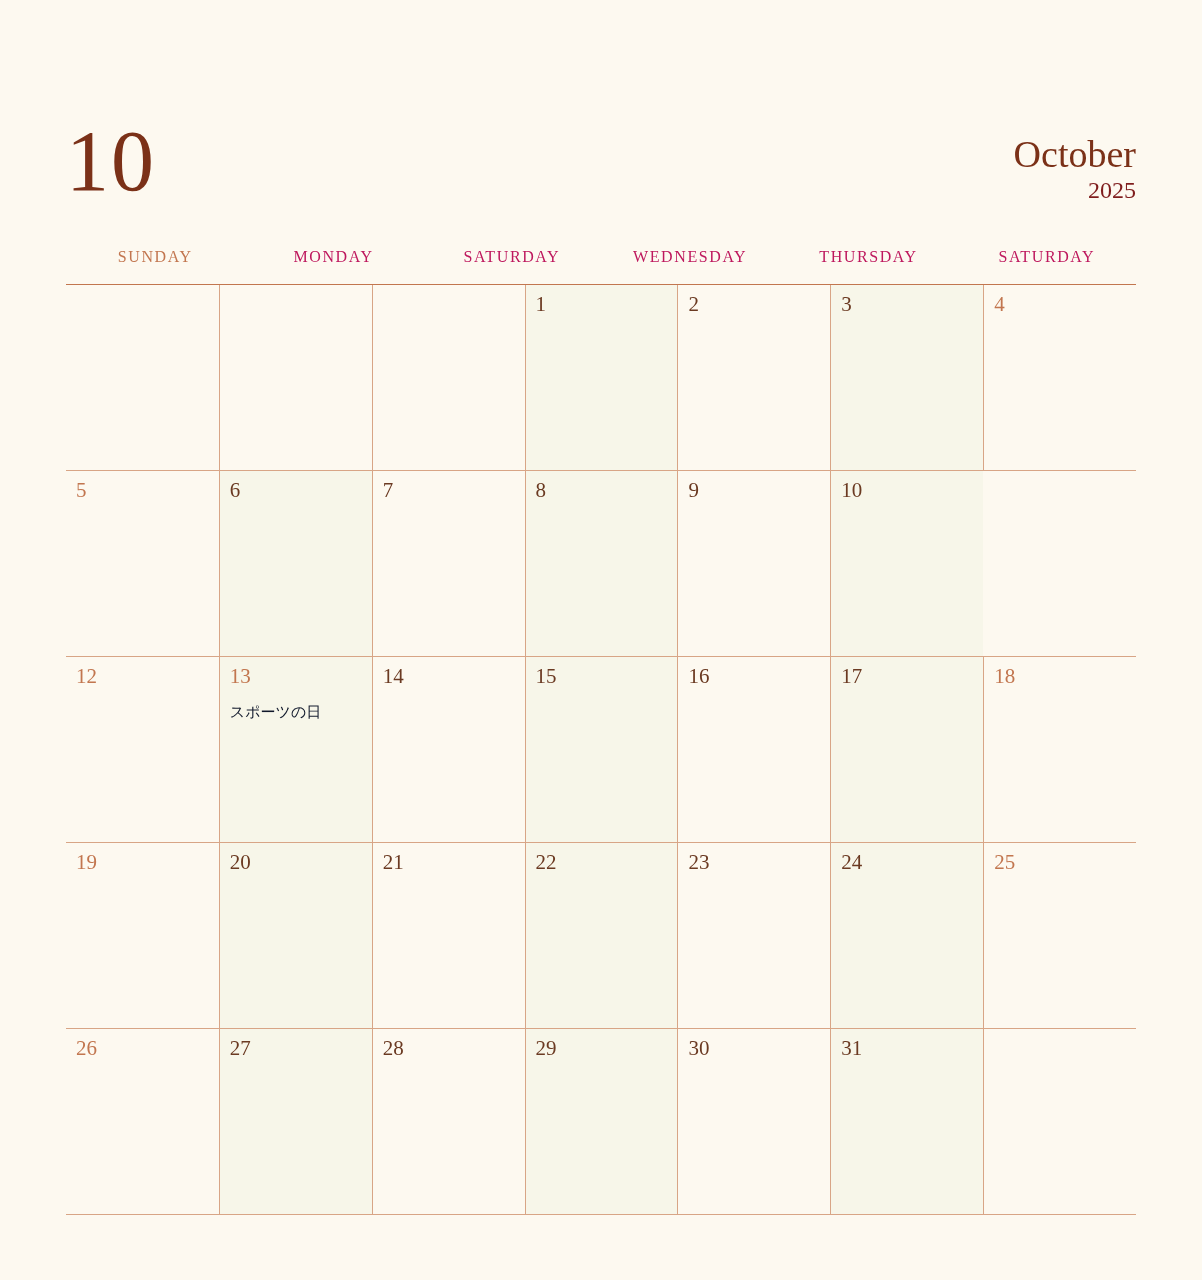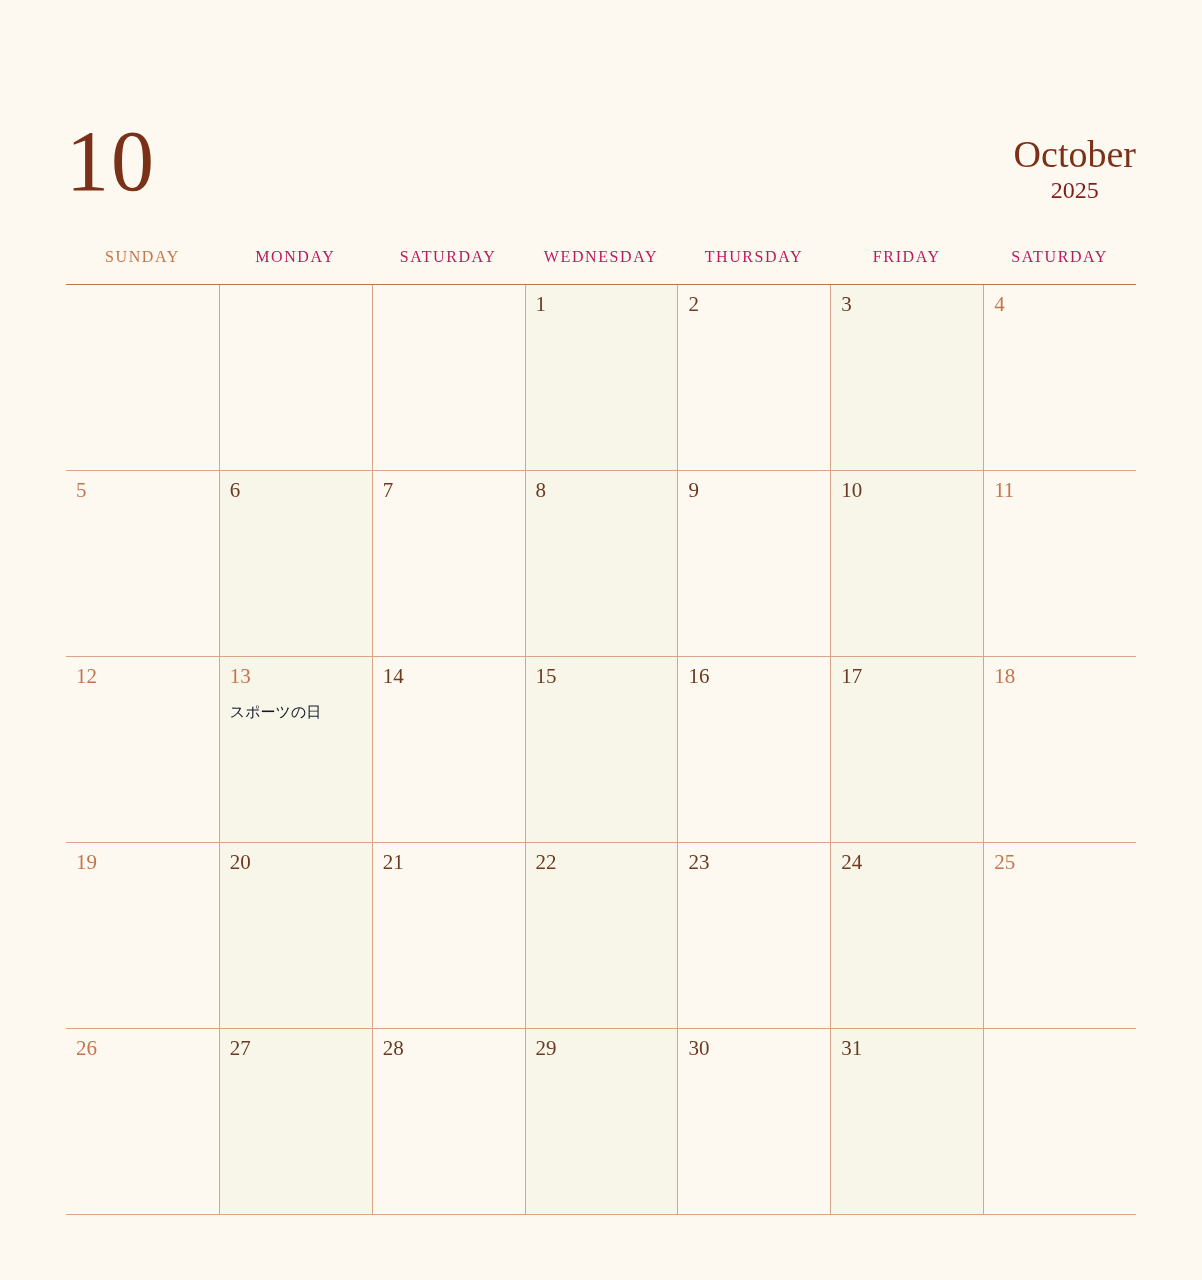--- a/index.html
+++ b/index.html
@@ -38,21 +38,21 @@
     font-size: 86px;
     line-height: 86px;
     color: #7b3118;
     letter-spacing: 2px;
     font-weight: 400;
   }
   .month-block {
     position: absolute;
     right: 0;
     top: 16px;
-    text-align: center;
+    text-align: right;
   }
   .month-name {
     font-family: "Liberation Serif", serif;
     font-size: 38px;
     line-height: 40px;
     color: #7b3118;
     font-weight: 400;
   }
   .year {
     font-family: "Liberation Serif", serif;
@@ -64,21 +64,21 @@
   }
   
   .calendar {
     position: absolute;
     left: 66px;
     top: 240px;
     width: 1070px;
   }
   .weekdays {
     display: grid;
-    grid-template-columns: repeat(7, 1fr);
+    grid-template-columns: repeat(6, 1fr);
     height: 44px;
     border-bottom: 1px solid #c2764f;
   }
   .weekday {
     font-family: "Liberation Serif", serif;
     font-size: 16px;
     letter-spacing: 1.6px;
     color: #be185d;
     text-align: center;
     padding-top: 8px;
@@ -145,21 +145,20 @@
     </div>
   </div>
 
   <div class="calendar">
     <div class="weekdays">
         <div class="weekday sun">SUNDAY</div>
         <div class="weekday">MONDAY</div>
         <div class="weekday">SATURDAY</div>
         <div class="weekday">WEDNESDAY</div>
         <div class="weekday">THURSDAY</div>
-        <div class="weekday">FRIDAY</div>
         <div class="weekday">SATURDAY</div>
       </div>
     <div class="weeks">
         <div class="week">
           <div class="day first-col empty"></div>
           <div class="day shaded empty"></div>
           <div class="day empty"></div>
           <div class="day shaded">
             <div class="daynum">1</div>
           </div>
@@ -185,23 +184,20 @@
           </div>
           <div class="day shaded">
             <div class="daynum">8</div>
           </div>
           <div class="day">
             <div class="daynum">9</div>
           </div>
           <div class="day shaded">
             <div class="daynum">10</div>
           </div>
-          <div class="day">
-            <div class="daynum weekend">11</div>
-          </div>
         </div>
         <div class="week">
           <div class="day first-col">
             <div class="daynum weekend">12</div>
           </div>
           <div class="day shaded">
             <div class="daynum weekend">13</div>
             <div class="event">スポーツの日</div>
           </div>
           <div class="day">

